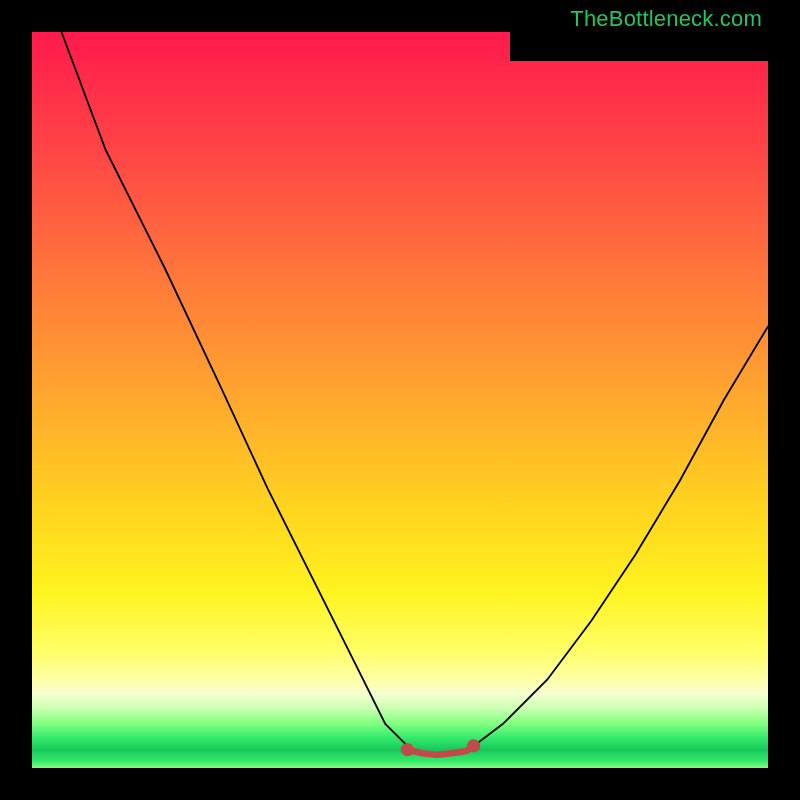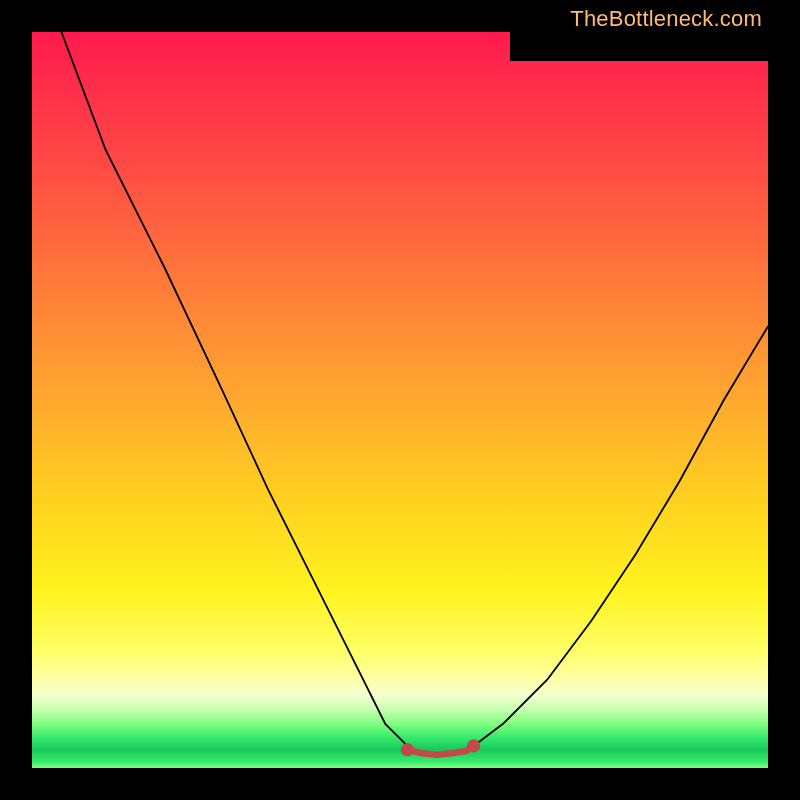--- a/index.html
+++ b/index.html
@@ -53,21 +53,21 @@
   .corner-top-right {
     position: absolute;
     top: 0;
     right: 0;
     background: #000;
   }
   .watermark {
     position: absolute;
     top: 6px;
     right: 38px;
-    color: #fdba74;
+    color: #22c55e;
     font-size: 22px;
     font-weight: 500;
     letter-spacing: 0.2px;
     font-family: Arial, Helvetica, sans-serif;
   }
   svg.curves {
     position: absolute;
     inset: 0;
     width: 100%;
     height: 100%;

